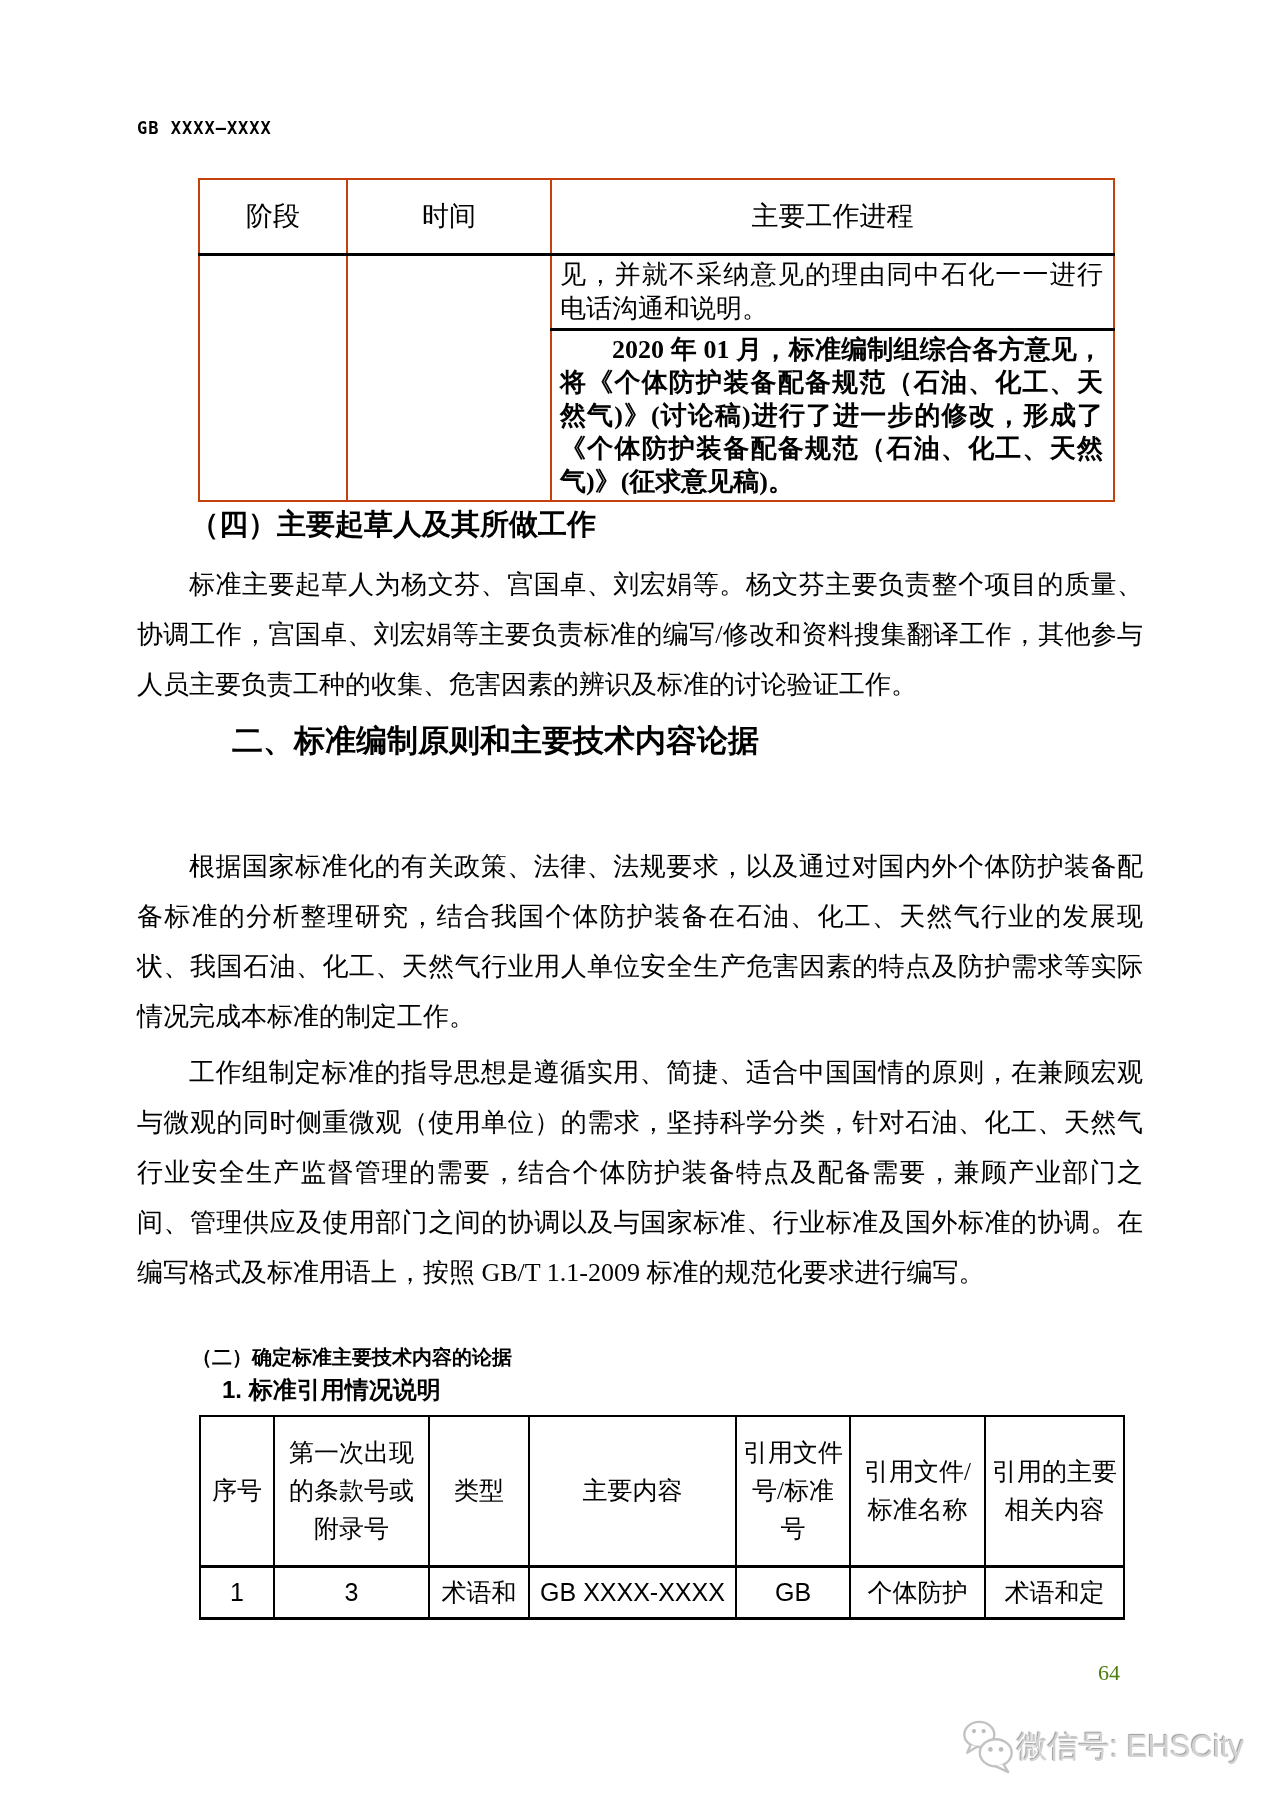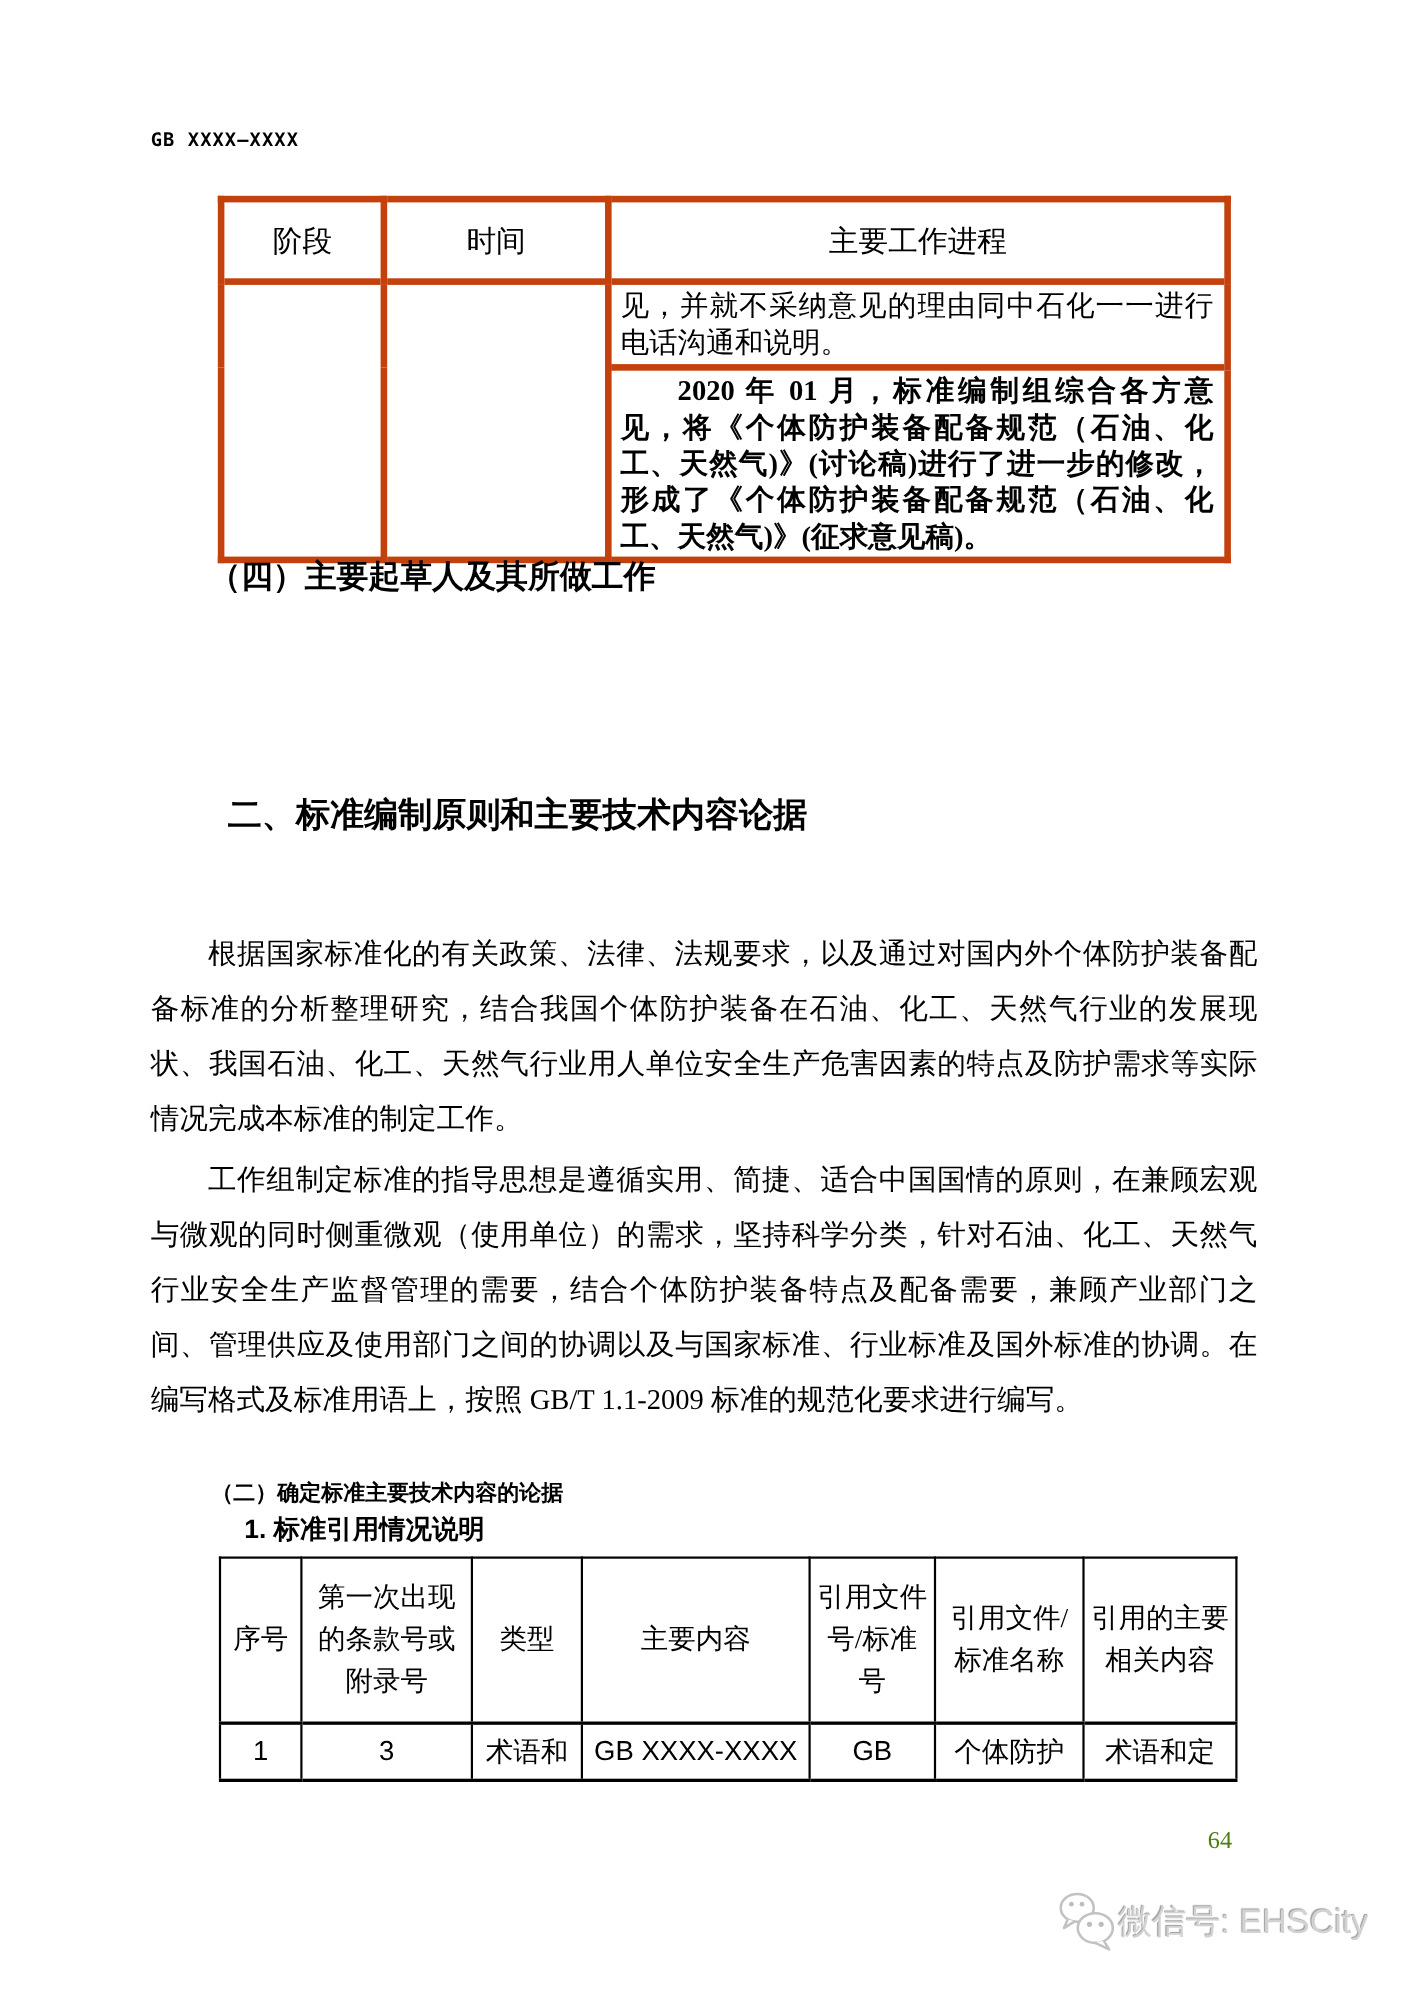--- a/index.html
+++ b/index.html
@@ -13,38 +13,38 @@
     position: absolute; left: 137px; top: 118px;
     font-family: "DejaVu Sans Mono", monospace;
     font-weight: bold; font-size: 17px; letter-spacing: 1px;
   }
   
   table { border-collapse: collapse; table-layout: fixed; }
   .table1 {
     position: absolute; left: 198px; top: 178px; width: 915px;
     font-size: 26px;
   }
-  .table1 th, .table1 td { border: 6px solid #c2410c; vertical-align: middle; }
+  .table1 th, .table1 td { border: 2px solid #c2410c; vertical-align: middle; }
   .table1 thead th {
     height: 75px; font-weight: normal; text-align: center;
     border-bottom: 3px solid #000; font-size: 27px;
   }
   .table1 .col-stage { width: 148px; }
   .table1 .col-time  { width: 204px; }
   .table1 .col-prog  { width: 563px; }
   .table1 td.prog-cell {
     padding: 2px 10px 2px 8px; line-height: 34px; text-align: justify;
     vertical-align: top;
   }
   .table1 tr.prog-row-1 td.prog-cell { height: 70px; border-bottom: 3px solid #000; }
   .table1 tr.prog-row-2 td.prog-cell { height: 167px; line-height: 33px; text-indent: 2em; font-weight: bold; }
   
   .h-sans { font-family: "Liberation Sans", "DejaVu Sans", sans-serif; font-weight: 700; position: absolute; white-space: nowrap; }
   .h-four { left: 190px; top: 505px; font-size: 29px; }
-  .h-two  { left: 207px; top: 720px; font-size: 31px; }
+  .h-two  { left: 232px; top: 720px; font-size: 31px; }
   .h-one  { left: 192px; top: 792px; font-size: 28px; }
   .h-two2 { left: 192px; top: 1344px; font-size: 20px; }
   .h-num  { left: 222px; top: 1374px; font-size: 24px; }
   .para {
     position: absolute; left: 137px; width: 1006px;
     font-size: 26px; line-height: 50px; text-align: justify;
     text-indent: 2em; word-break: break-all;
   }
   .p-four  { top: 560px; }
   .p-one-a { top: 842px; }
@@ -115,20 +115,21 @@
         <td class="prog-cell">见，并就不采纳意见的理由同中石化一一进行电话沟通和说明。</td>
       </tr>
       <tr class="prog-row-2">
         <td class="prog-cell">2020 年 01 月，标准编制组综合各方意见，将《个体防护装备配备规范（石油、化工、天然气)》(讨论稿)进行了进一步的修改，形成了《个体防护装备配备规范（石油、化工、天然气)》(征求意见稿)。</td>
       </tr>
     </tbody>
   </table>
 
   <div class="h-sans h-four">（四）主要起草人及其所做工作</div>
 
+  <div class="para p-four">标准主要起草人为杨文芬、宫国卓、刘宏娟等。杨文芬主要负责整个项目的质量、协调工作，宫国卓、刘宏娟等主要负责标准的编写/修改和资料搜集翻译工作，其他参与人员主要负责工种的收集、危害因素的辨识及标准的讨论验证工作。</div>
 
   <div class="h-sans h-two">二、标准编制原则和主要技术内容论据</div>
 
 
   <div class="para p-one-a">根据国家标准化的有关政策、法律、法规要求，以及通过对国内外个体防护装备配备标准的分析整理研究，结合我国个体防护装备在石油、化工、天然气行业的发展现状、我国石油、化工、天然气行业用人单位安全生产危害因素的特点及防护需求等实际情况完成本标准的制定工作。</div>
 
   <div class="para p-one-b">工作组制定标准的指导思想是遵循实用、简捷、适合中国国情的原则，在兼顾宏观与微观的同时侧重微观（使用单位）的需求，坚持科学分类，针对石油、化工、天然气行业安全生产监督管理的需要，结合个体防护装备特点及配备需要，兼顾产业部门之间、管理供应及使用部门之间的协调以及与国家标准、行业标准及国外标准的协调。在编写格式及标准用语上，按照 GB/T 1.1-2009 标准的规范化要求进行编写。</div>
 
   <div class="h-sans h-two2">（二）确定标准主要技术内容的论据</div>
 

